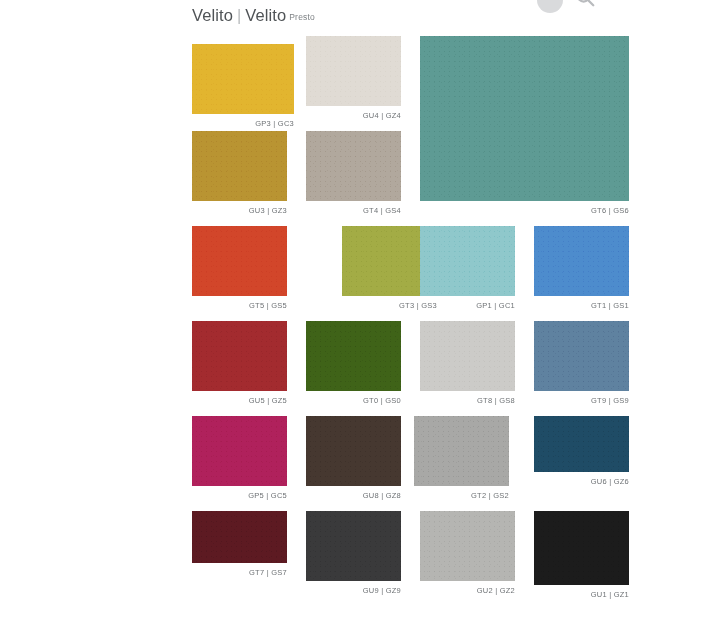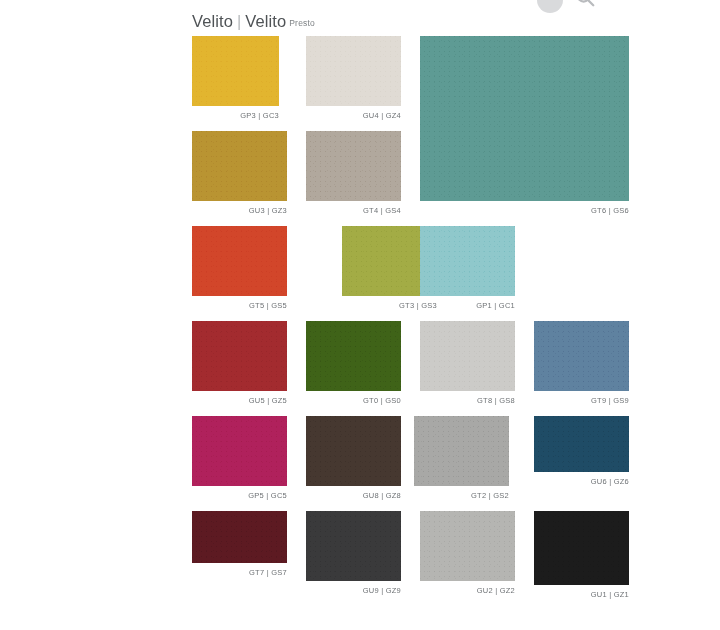--- a/index.html
+++ b/index.html
@@ -49,21 +49,21 @@
     left: 0;
     top: 0;
     width: 720px;
     height: 630px;
     background: #ffffff;
   }
 
   .title-block {
     position: absolute;
     left: 192px;
-    top: 12px;
+    top: 6px;
     white-space: nowrap;
   }
   .title-main {
     font-size: 16.5px;
     color: #4f5356;
     font-weight: 400;
     letter-spacing: .1px;
   }
   .title-sep {
     display: inline-block;
@@ -129,21 +129,21 @@
 </head>
 <body>
 
 <div class="sheet">
 
   <div class="title-block">
     <span class="title-main">Velito</span><span class="title-sep">|</span><span class="title-main">Velito</span><span class="title-sub">Presto</span>
   </div>
 
   <div class="grid">
-      <div class="cell" style="left: 0px; top: 0px; width: 87px; height: 70px;">
+      <div class="cell" style="left: 0px; top: 8px; width: 102px; height: 70px;">
         <div class="chip" style="background: rgb(226, 181, 47);"></div>
         <div class="cell-label">GP3 | GC3</div>
       </div>
       <div class="cell" style="left: 114px; top: 0px; width: 95px; height: 70px;">
         <div class="chip light" style="background: rgb(224, 219, 212);"></div>
         <div class="cell-label">GU4 | GZ4</div>
       </div>
       <div class="cell" style="left: 228px; top: 0px; width: 209px; height: 165px;">
         <div class="chip" style="background: rgb(94, 155, 148);"></div>
         <div class="cell-label">GT6 | GS6</div>
@@ -160,20 +160,24 @@
         <div class="chip" style="background: rgb(210, 70, 42);"></div>
         <div class="cell-label">GT5 | GS5</div>
       </div>
       <div class="cell" style="left: 114px; top: 190px; width: 95px; height: 70px; padding-left: 36px;">
         <div class="chip" style="background: rgb(163, 172, 69);"></div>
         <div class="cell-label">GT3 | GS3</div>
       </div>
       <div class="cell" style="left: 228px; top: 190px; width: 95px; height: 70px;">
         <div class="chip light" style="background: rgb(143, 200, 203);"></div>
         <div class="cell-label">GP1 | GC1</div>
+      </div>
+      <div class="cell" style="left: 342px; top: 190px; width: 95px; height: 70px;">
+        <div class="chip" style="background: rgb(77, 140, 205);"></div>
+        <div class="cell-label">GT1 | GS1</div>
       </div>
       <div class="cell" style="left: 0px; top: 285px; width: 95px; height: 70px;">
         <div class="chip" style="background: rgb(163, 43, 47);"></div>
         <div class="cell-label">GU5 | GZ5</div>
       </div>
       <div class="cell" style="left: 114px; top: 285px; width: 95px; height: 70px;">
         <div class="chip" style="background: rgb(63, 99, 24);"></div>
         <div class="cell-label">GT0 | GS0</div>
       </div>
       <div class="cell" style="left: 228px; top: 285px; width: 95px; height: 70px;">

